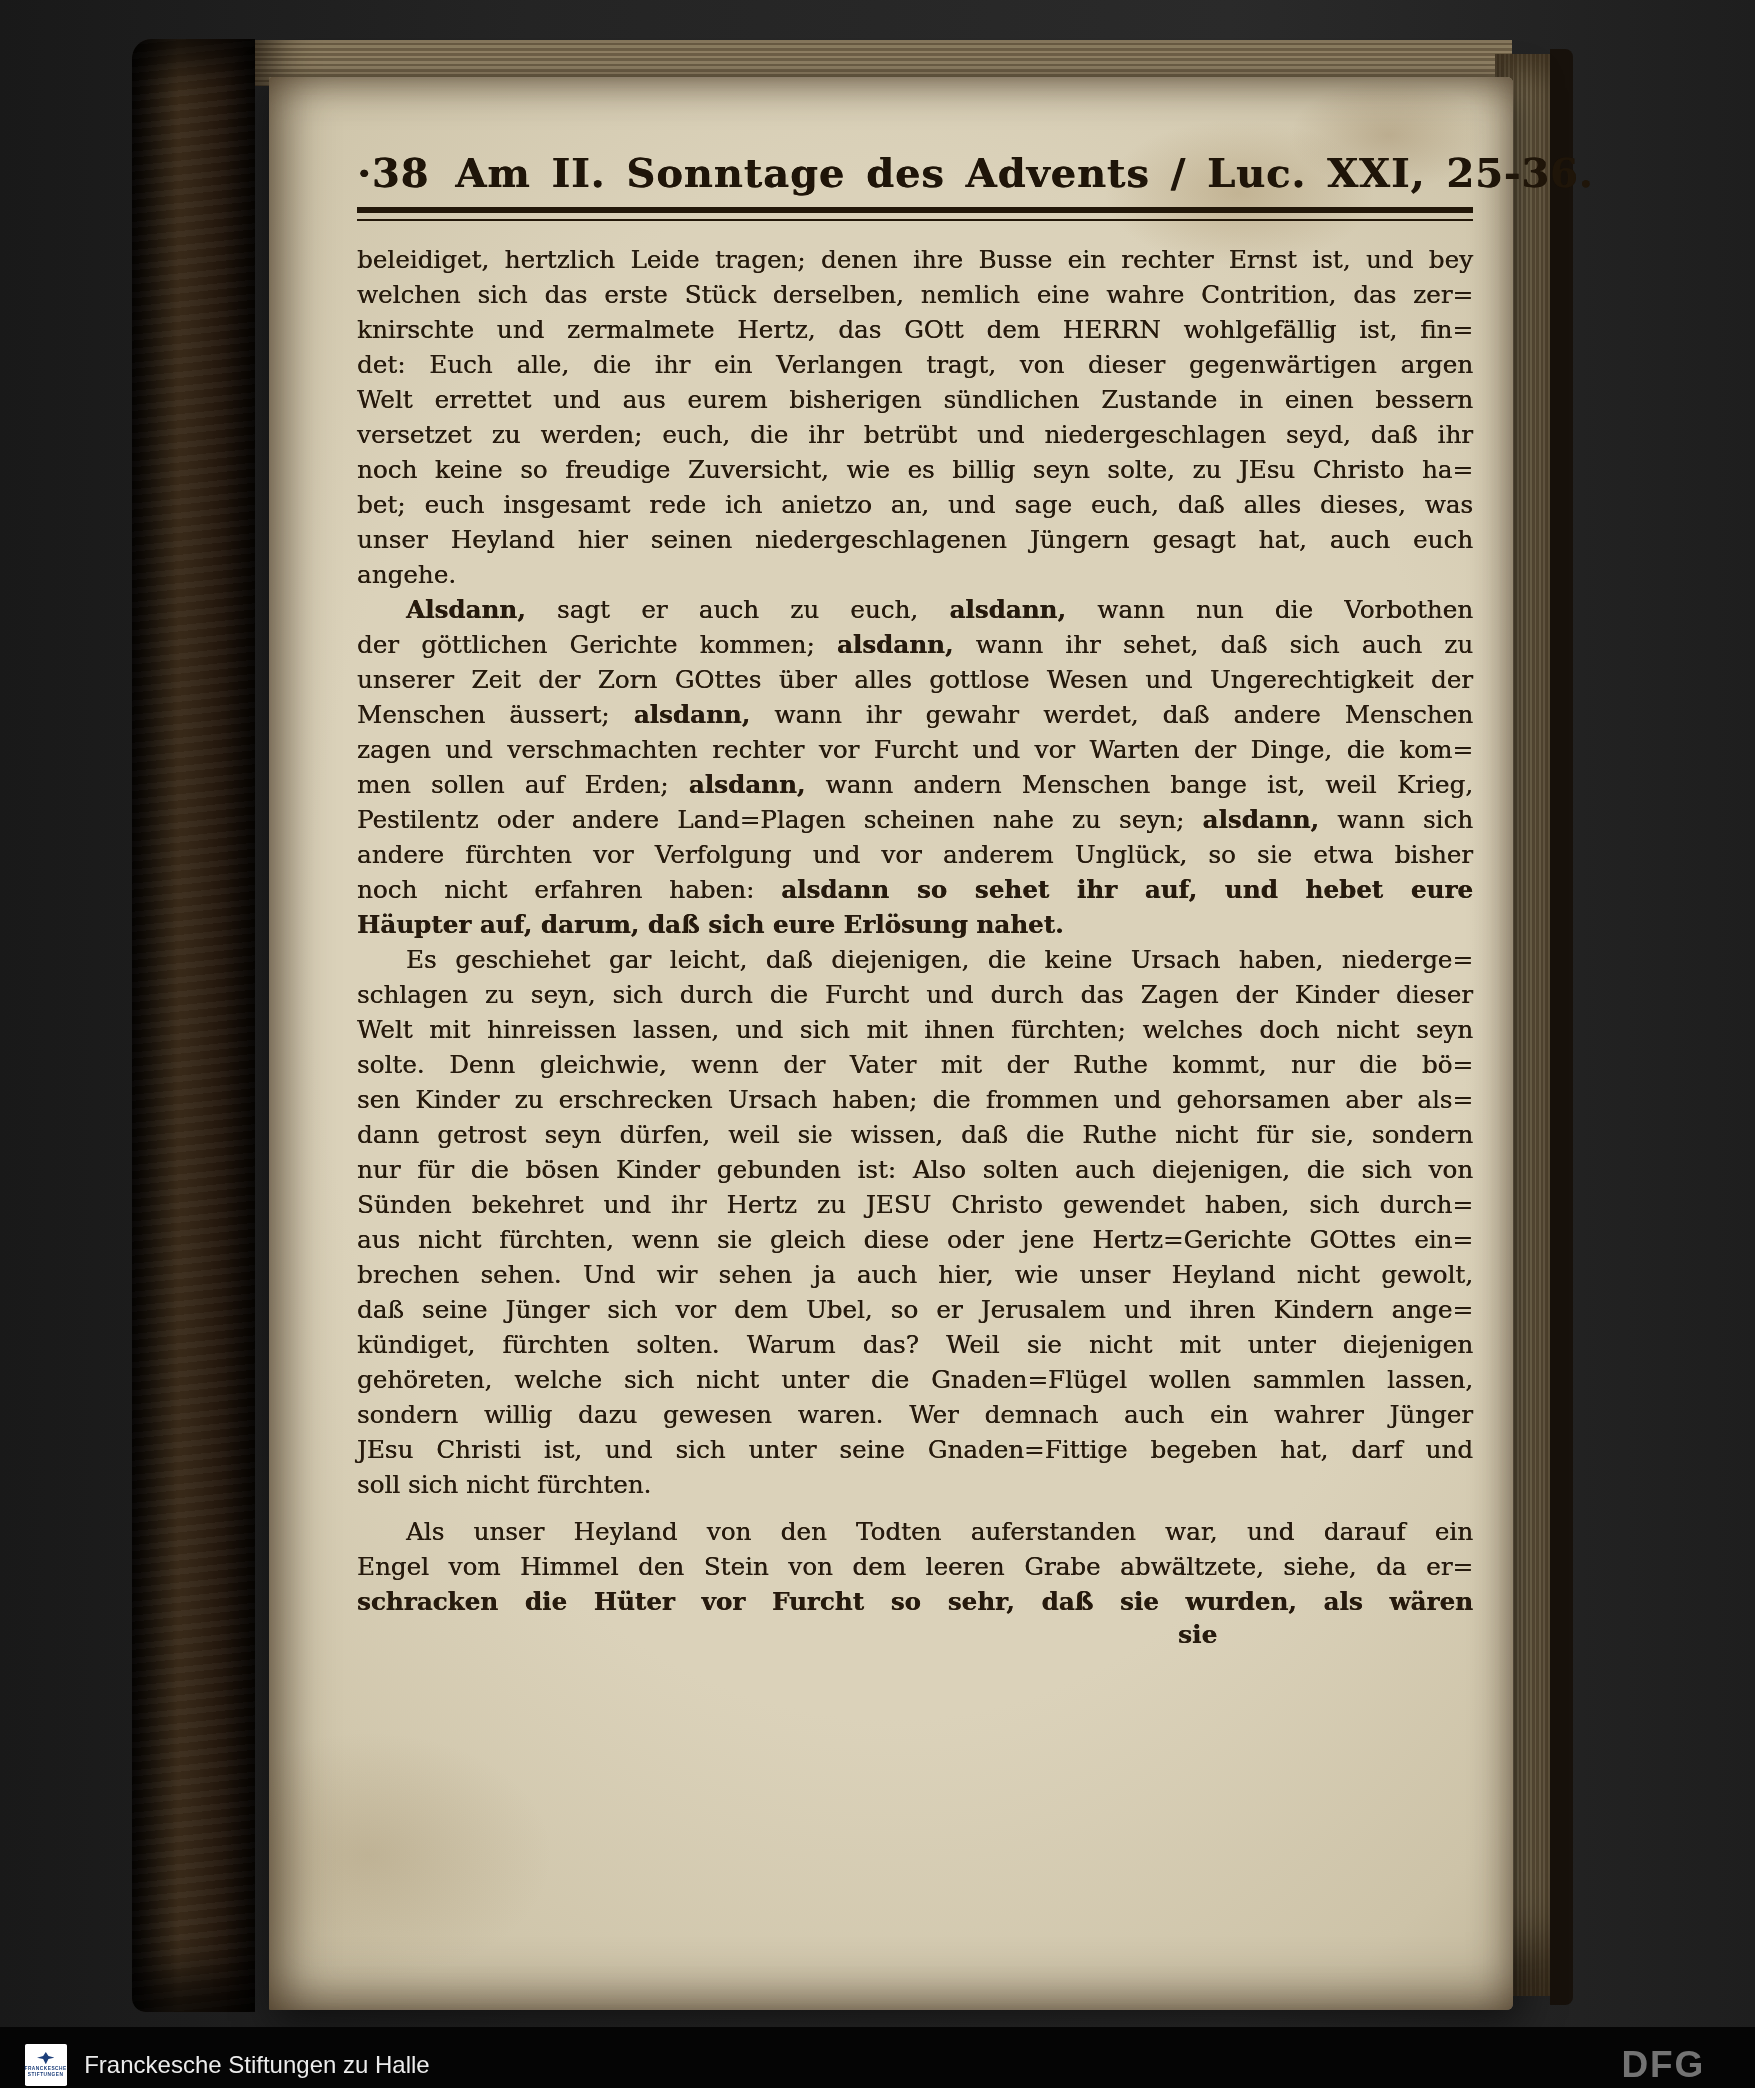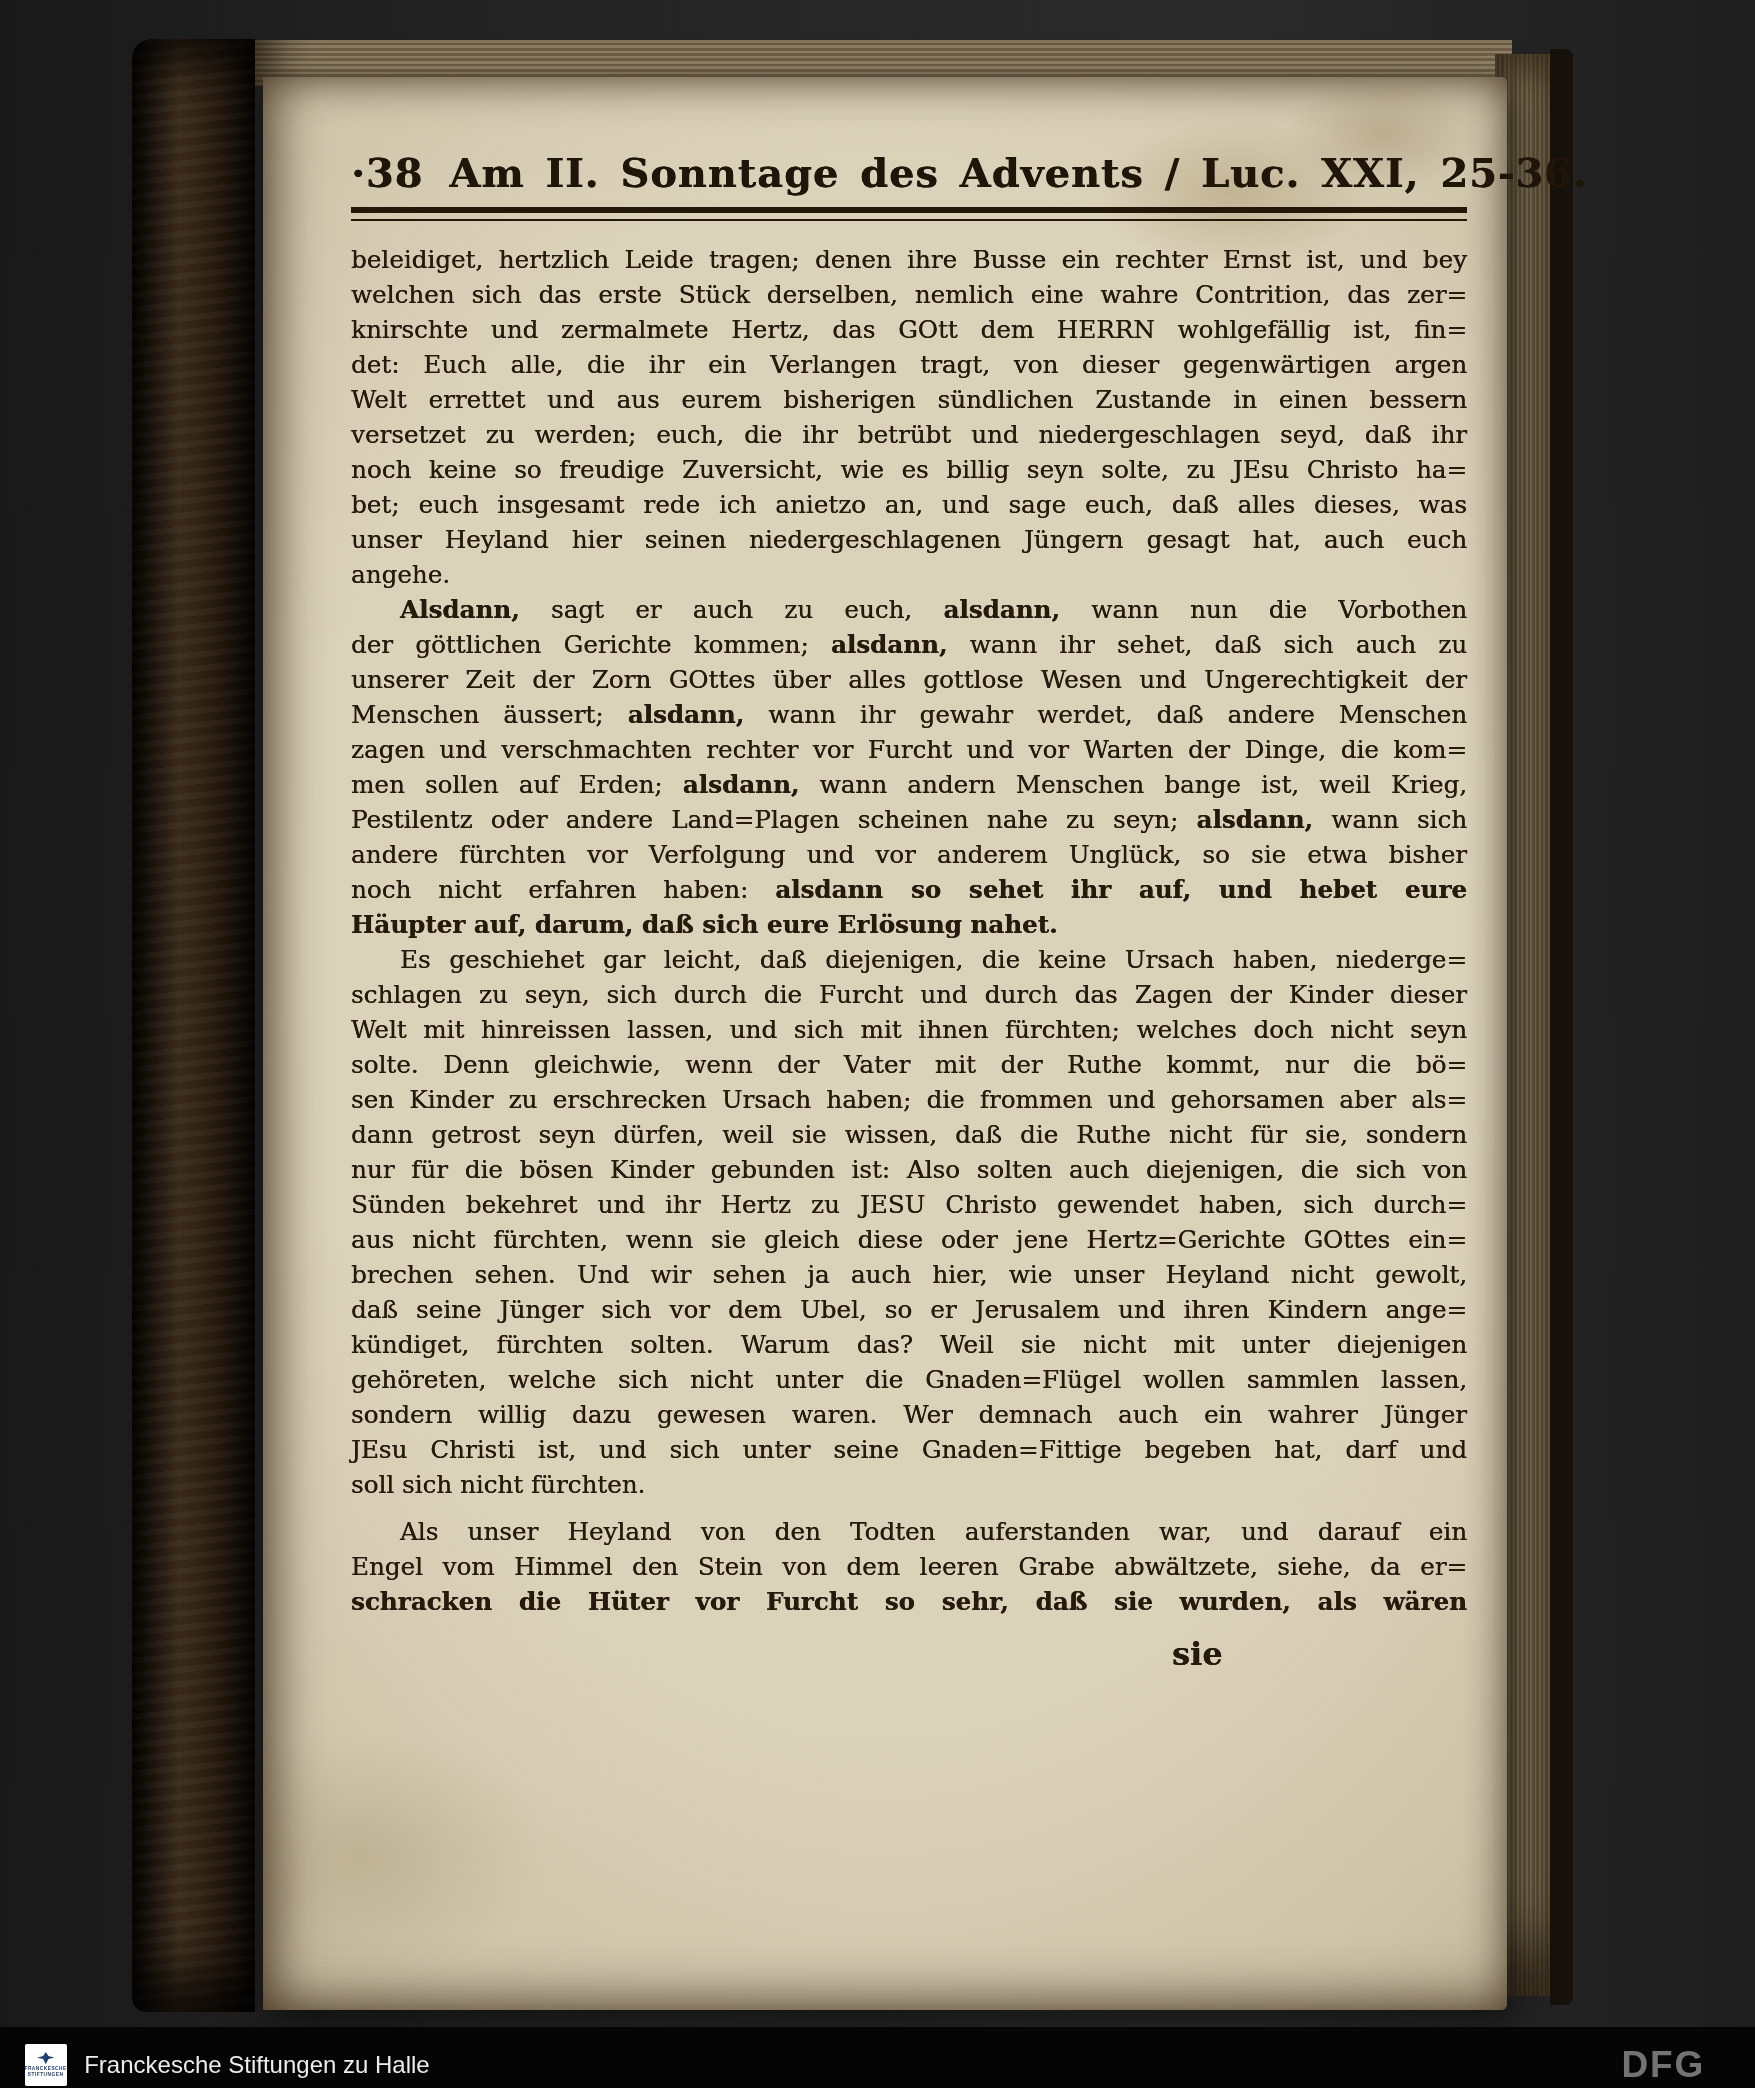--- a/index.html
+++ b/index.html
@@ -25,21 +25,21 @@
   }
   .spine{
     position:absolute;left:132px;top:39px;width:123px;height:1973px;z-index:2;
     background:
       repeating-linear-gradient(174deg,rgba(255,255,255,.035) 0 6.1px,rgba(0,0,0,0) 6.1px 14px),
       linear-gradient(90deg,#0c0906,#3a2b1a 38%,#25190f 72%,#0f0b07);
     border-radius:19.3px 0 0 14px;
     box-shadow:inset 0 26px 35px rgba(0,0,0,.6),inset 0 -35px 44px rgba(0,0,0,.7);
   }
   .page{
-    position:absolute;left:263px;top:77px;width:1244px;height:1933px;z-index:3;
+    position:absolute;left:269px;top:77px;width:1244px;height:1933px;z-index:3;
     box-sizing:border-box;padding:72px 40px 0 88px;
     border-radius:2.6px 6.1px 6.1px 2.6px;
     background:
       radial-gradient(193px 105px at 78% 6%,rgba(140,110,60,.28),transparent 70%),
       radial-gradient(140px 79px at 90% 3%,rgba(120,90,50,.25),transparent 70%),
       radial-gradient(263px 176px at 8% 92%,rgba(120,95,55,.18),transparent 70%),
       radial-gradient(1053px 1404px at 50% 45%,#dbd2ba 55%,#cdc3a8 85%,#bdb296 100%);
     background-color:#d6ccb2;
     box-shadow:
       inset 30px 0 48px -13px rgba(55,38,20,.55),
@@ -59,21 +59,21 @@
     margin-top:10.5px;height:6.1px;
     border-top:6.1px solid #221709;border-bottom:2.6px solid #221709;
   }
   .text-block{margin-top:21px;font-size:24.6px;line-height:35px;text-shadow:0.3px 0 0 currentColor;}
   .line{min-height:35px;}
   .line.j{text-align:justify;text-align-last:justify;}
   .line.ind{text-indent:49px;}
   .para.gap{margin-top:12.3px;}
   b{font-weight:700;}
   .catchword{
-    margin-top:16px;margin-left:821px;font-size:32px;font-weight:700;
+    margin-top:1px;margin-left:821px;font-size:25px;font-weight:700;
     text-shadow:0.3px 0 0 currentColor;
   }
   
   .bar{
     position:absolute;left:0;top:2027px;width:1756px;height:75px;z-index:5;
     background:#050505;display:flex;align-items:center;
     box-sizing:border-box;padding:0 51px 0 24.6px;
     font-family:"Liberation Sans",sans-serif;color:#f2f2f2;
   }
   .logo{

